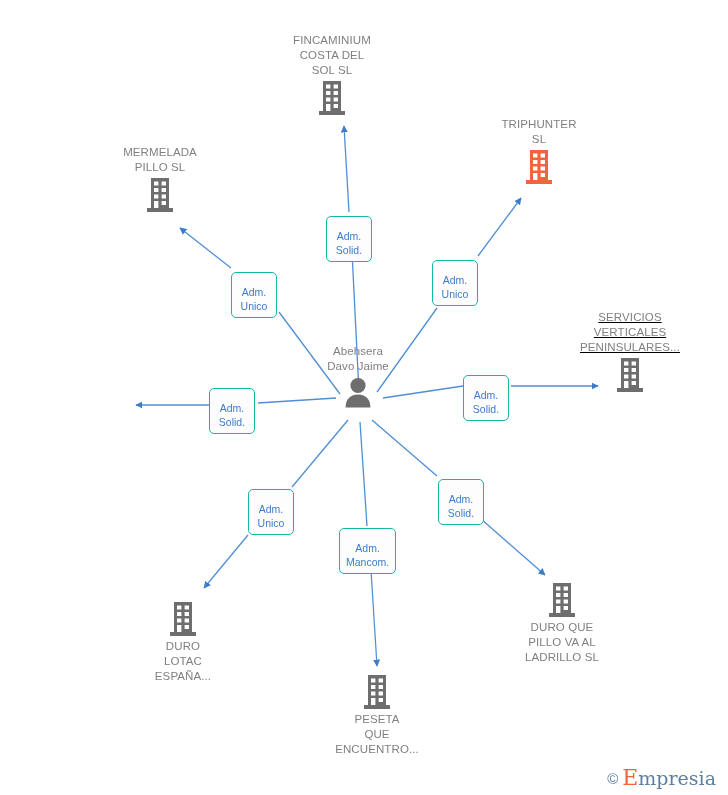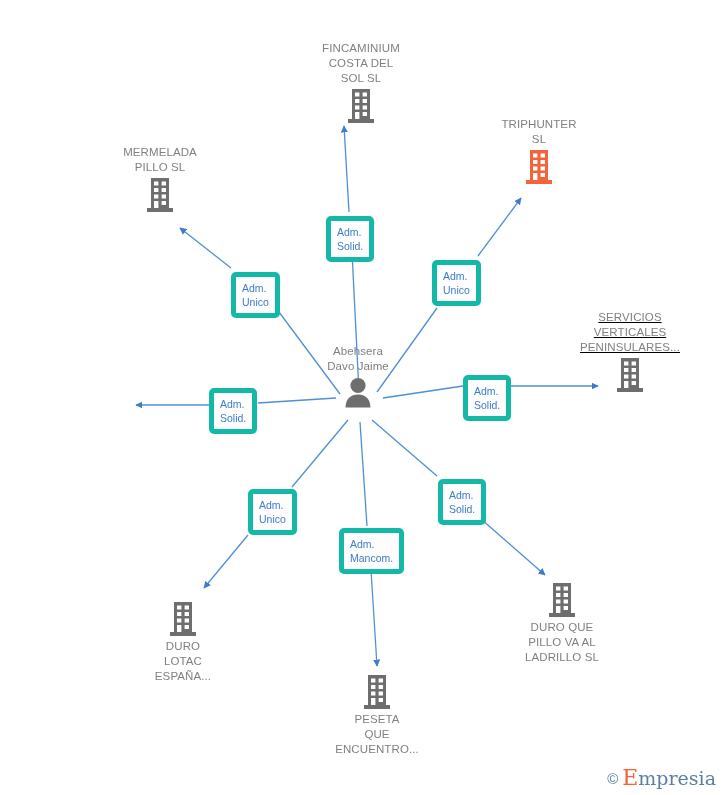--- a/index.html
+++ b/index.html
@@ -44,27 +44,27 @@
   }
   .node.label-above .node-icon { margin-top: 2px; }
   .node.label-below .node-icon { margin-bottom: 2px; }
 
   
   .edge-label {
     position: absolute;
     z-index: 4;
     box-sizing: border-box;
     background: #fdfdfe;
-    border: 5px solid #14b8a6;
+    border: 1px solid #14b8a6;
     border-radius: 5px;
-    padding: 4px 6px 4px 6px;
+    padding: 12px 6px 4px 6px;
     color: #3d7cc9;
     font-size: 10.5px;
     line-height: 14px;
-    text-align: left;
+    text-align: center;
     white-space: pre-line;
     min-width: 46px;
   }
 
   
   #watermark {
     position: absolute;
     right: 12px;
     bottom: 6px;
     display: flex;
@@ -130,21 +130,21 @@
 
   <div class="node label-above" style="left:358px; top:344px;">
     <div class="node-caption">Abehsera
 Davo Jaime</div>
     <svg class="node-icon" width="30" height="32" viewBox="0 0 30 32" xmlns="http://www.w3.org/2000/svg">
       <circle cx="15" cy="9.5" r="7.6" fill="#6e6e6e"></circle>
       <path d="M15 18.5 C6.5 18.5 2.6 24 2.6 31.5 L27.4 31.5 C27.4 24 23.5 18.5 15 18.5 Z" fill="#6e6e6e"></path>
     </svg>
   </div>
 
-  <div class="node label-above" style="left:361px; top:33px;margin-top:8px;">
+  <div class="node label-above" style="left:332px; top:33px;">
     <div class="node-caption">FINCAMINIUM
 COSTA DEL
 SOL SL</div>
     <svg class="node-icon" width="30" height="36" viewBox="0 0 30 36" xmlns="http://www.w3.org/2000/svg">
       <rect x="6" y="1" width="18" height="30" fill="#6e6e6e"></rect>
       <rect x="2" y="31" width="26" height="4" fill="#6e6e6e"></rect>
       <rect x="9" y="4.5" width="4.4" height="4" fill="#ffffff"></rect>
       <rect x="16.6" y="4.5" width="4.4" height="4" fill="#ffffff"></rect>
       <rect x="9" y="11" width="4.4" height="4" fill="#ffffff"></rect>
       <rect x="16.6" y="11" width="4.4" height="4" fill="#ffffff"></rect>

